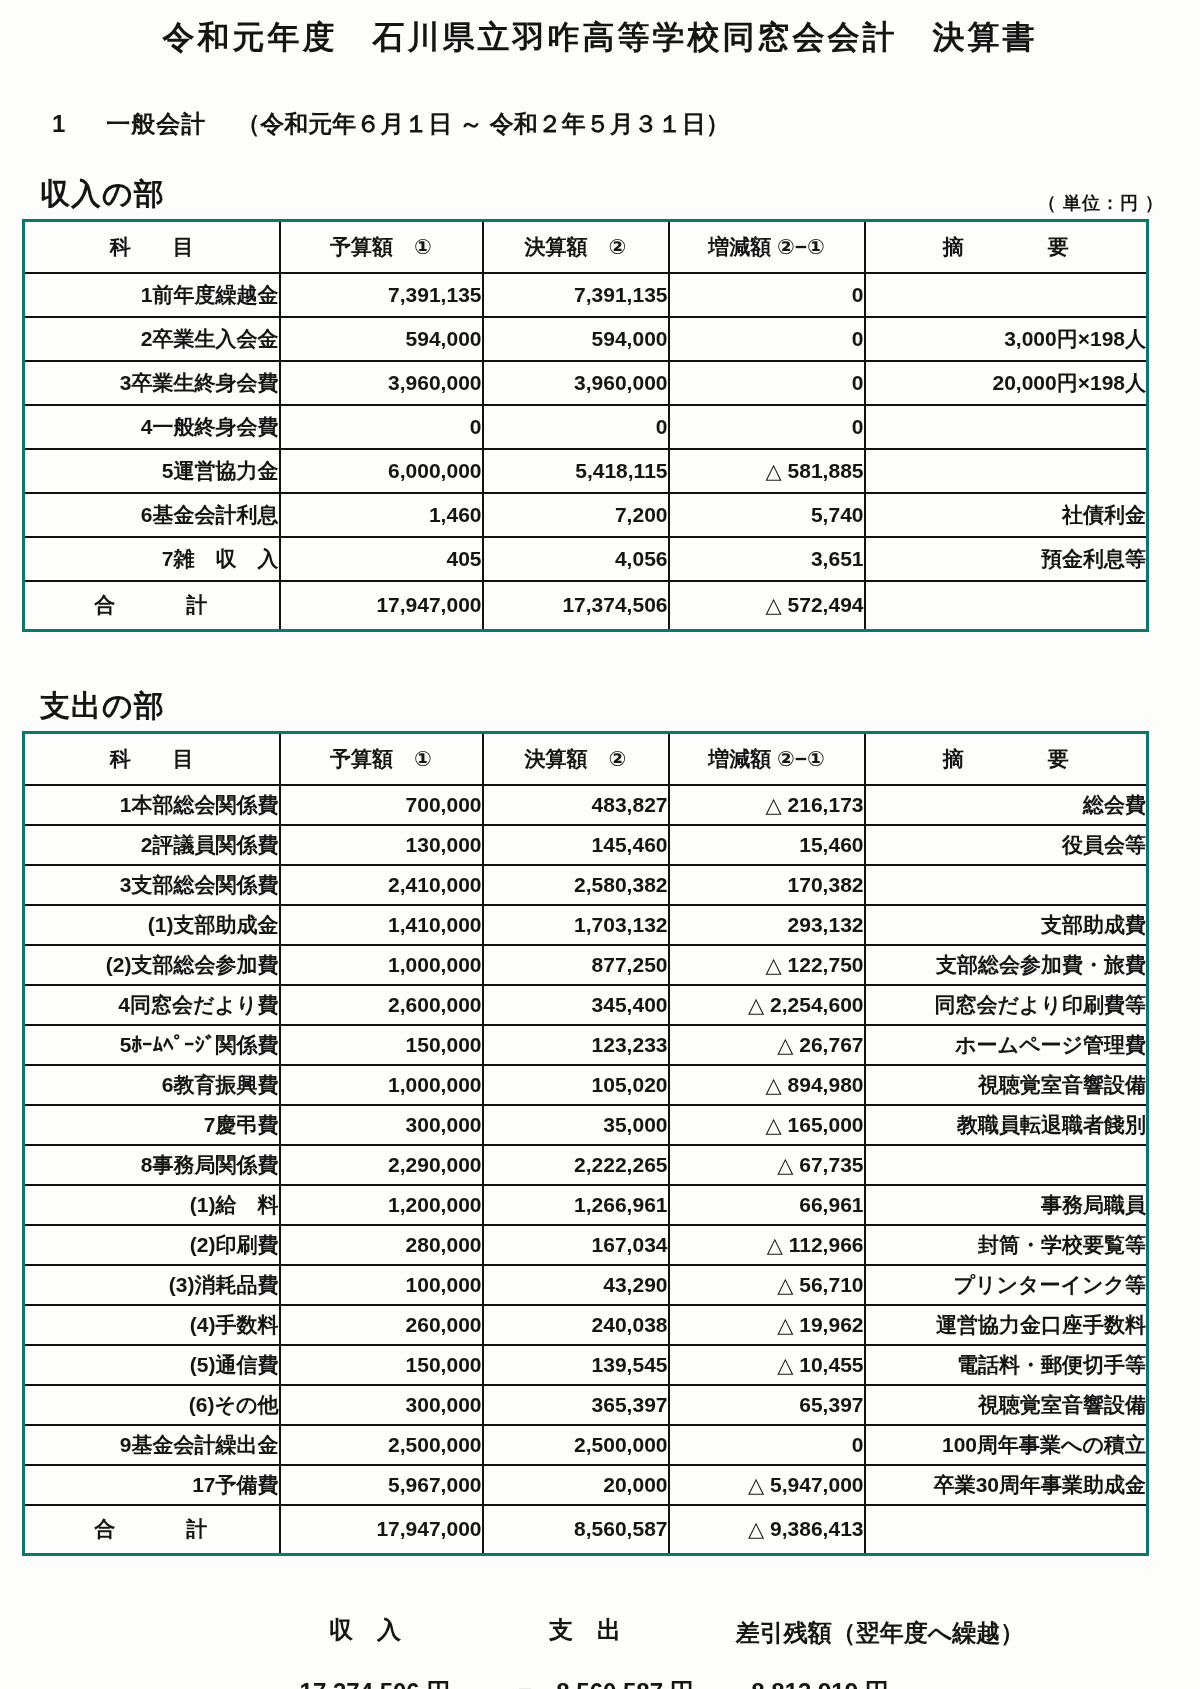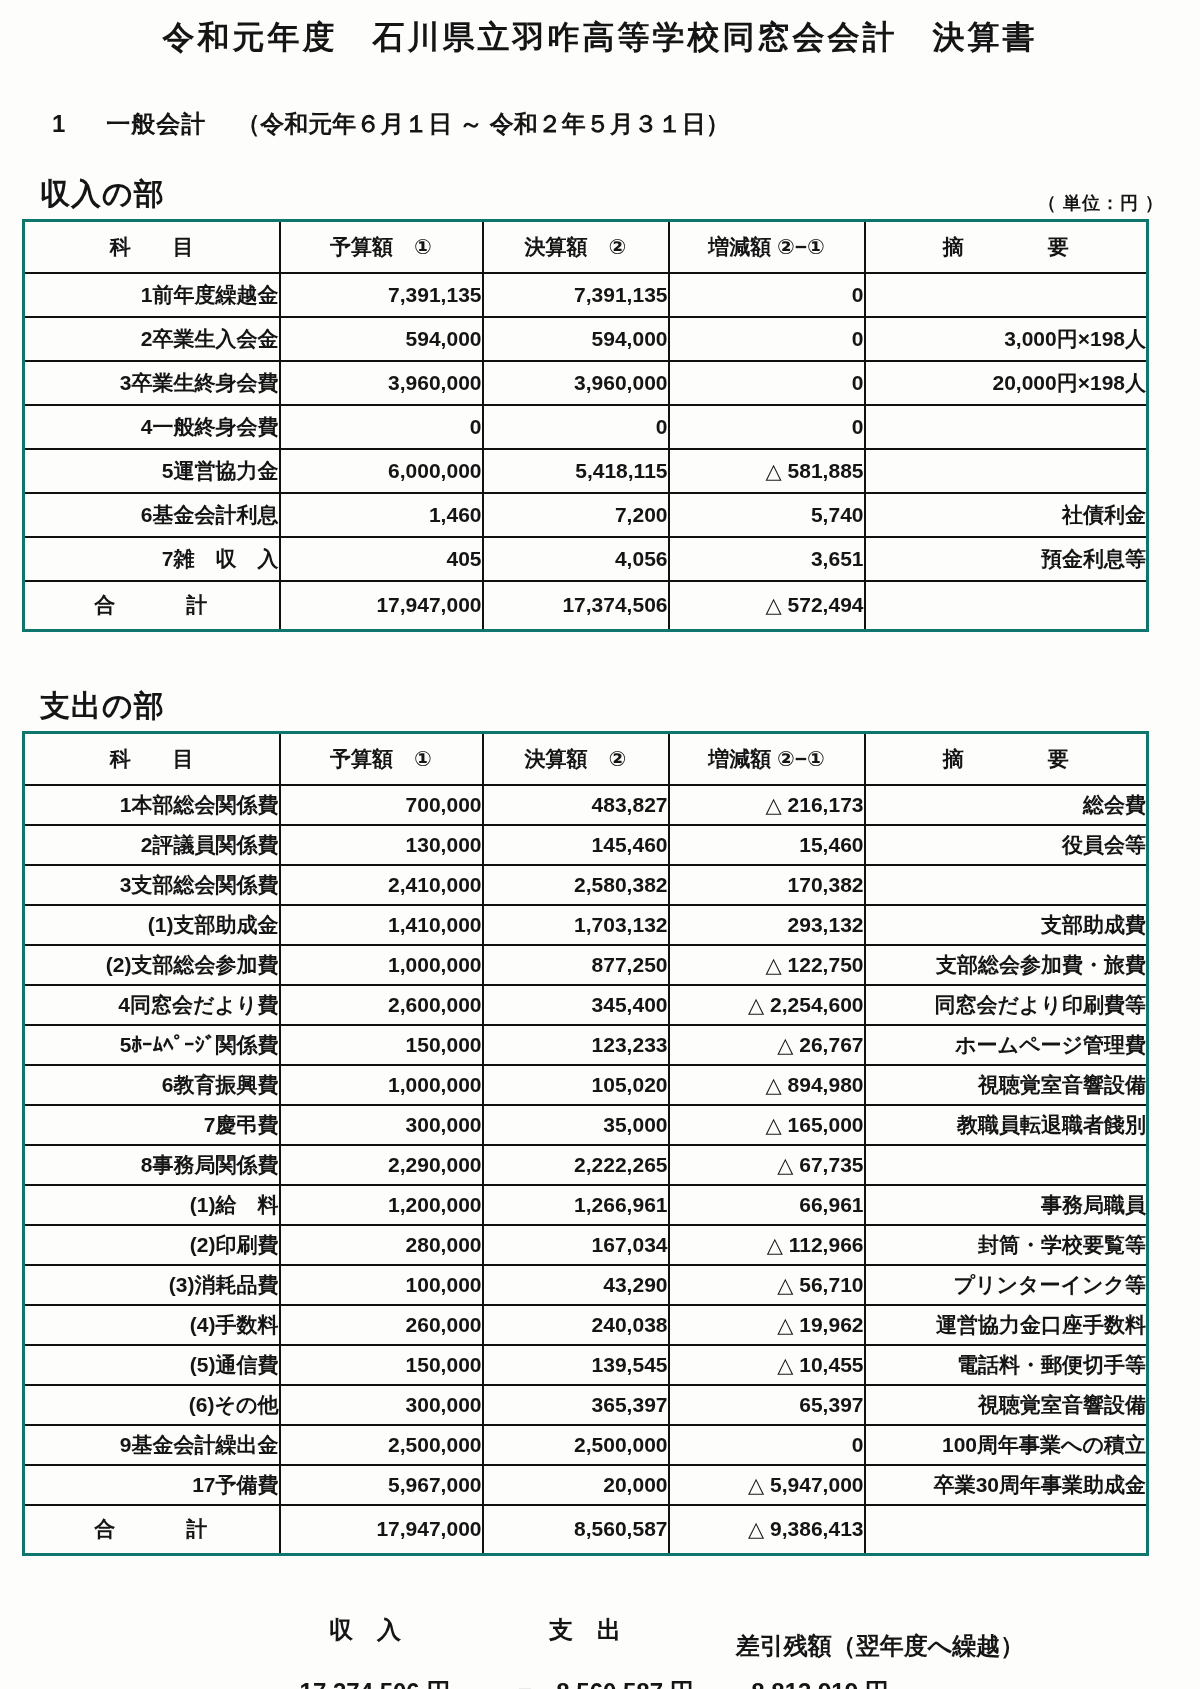--- a/index.html
+++ b/index.html
@@ -62,21 +62,21 @@
   tr.indent .row-no { padding-left: 30px; min-width: 58px; }
   td.num { text-align: right; padding-right: 13px; white-space: nowrap; }
   td.remark { text-align: right; padding-left: 12px; white-space: nowrap; overflow: hidden; }
   tr.total-row td { height: 50px; }
   td.total-label { text-align: center; letter-spacing: 2px; }
 
   .summary { position: relative; width: 1200px; height: 140px; margin-top: 58px; font-size: 24px; }
   .summary .lbl, .summary .val { position: absolute; text-align: center; white-space: nowrap; }
   .sum-income-label  { left: 255px; width: 220px; top: 0; }
   .sum-expense-label { left: 480px; width: 210px; top: 0; }
-  .sum-balance-label { left: 675px; width: 410px; top: 16px; }
+  .sum-balance-label { left: 675px; width: 410px; top: 3px; }
   .sum-income-value  { left: 230px; width: 290px; top: 62px; }
   .sum-minus         { left: 505px; width: 40px;  top: 62px; }
   .sum-expense-value { left: 520px; width: 210px; top: 62px; }
   .sum-equals        { left: 690px; width: 40px;  top: 62px; }
   .sum-balance-value { left: 705px; width: 230px; top: 62px; }
 </style>
 </head>
 <body>
 
 <div class="page">

